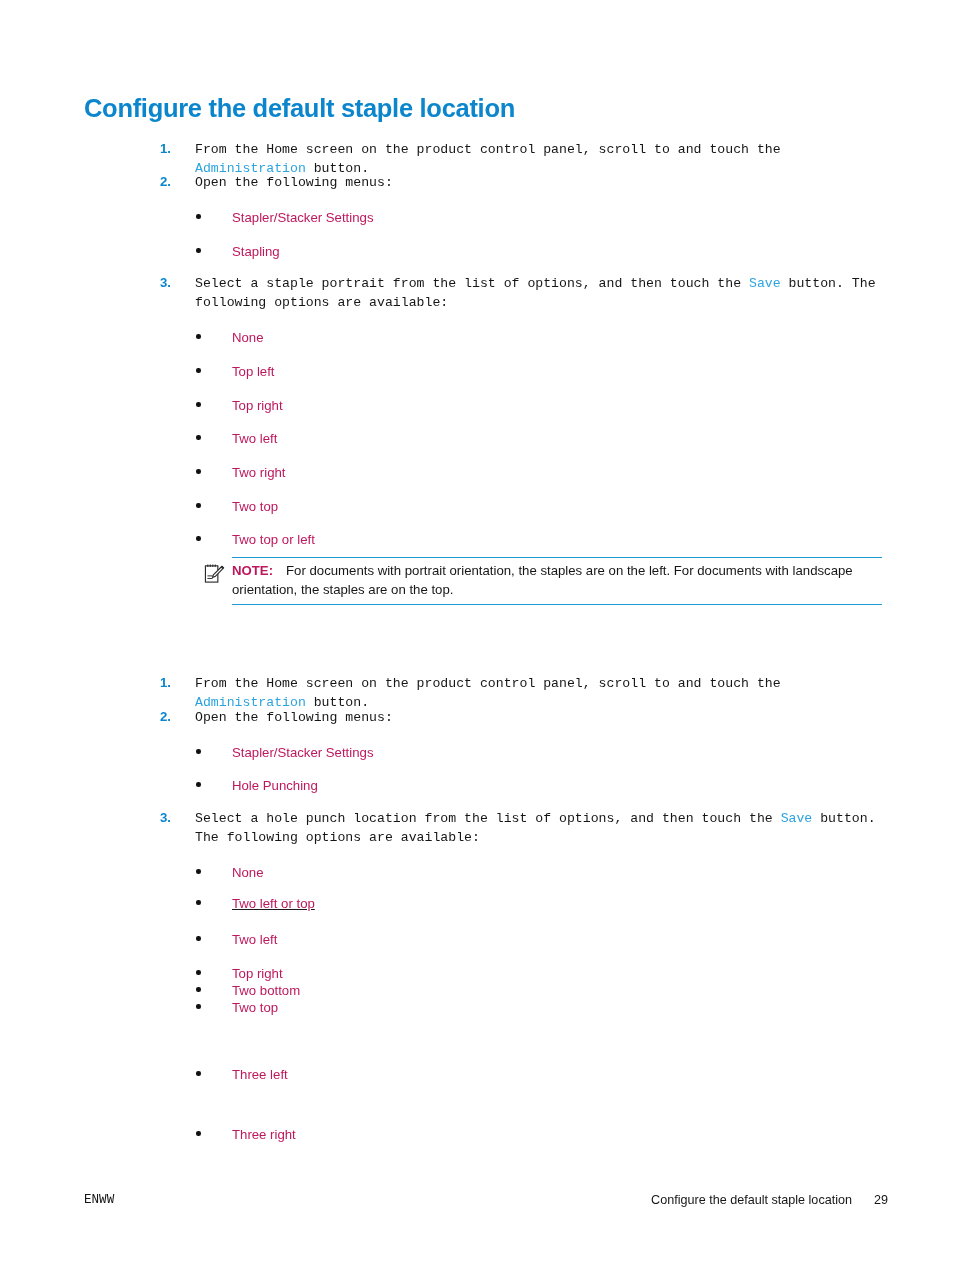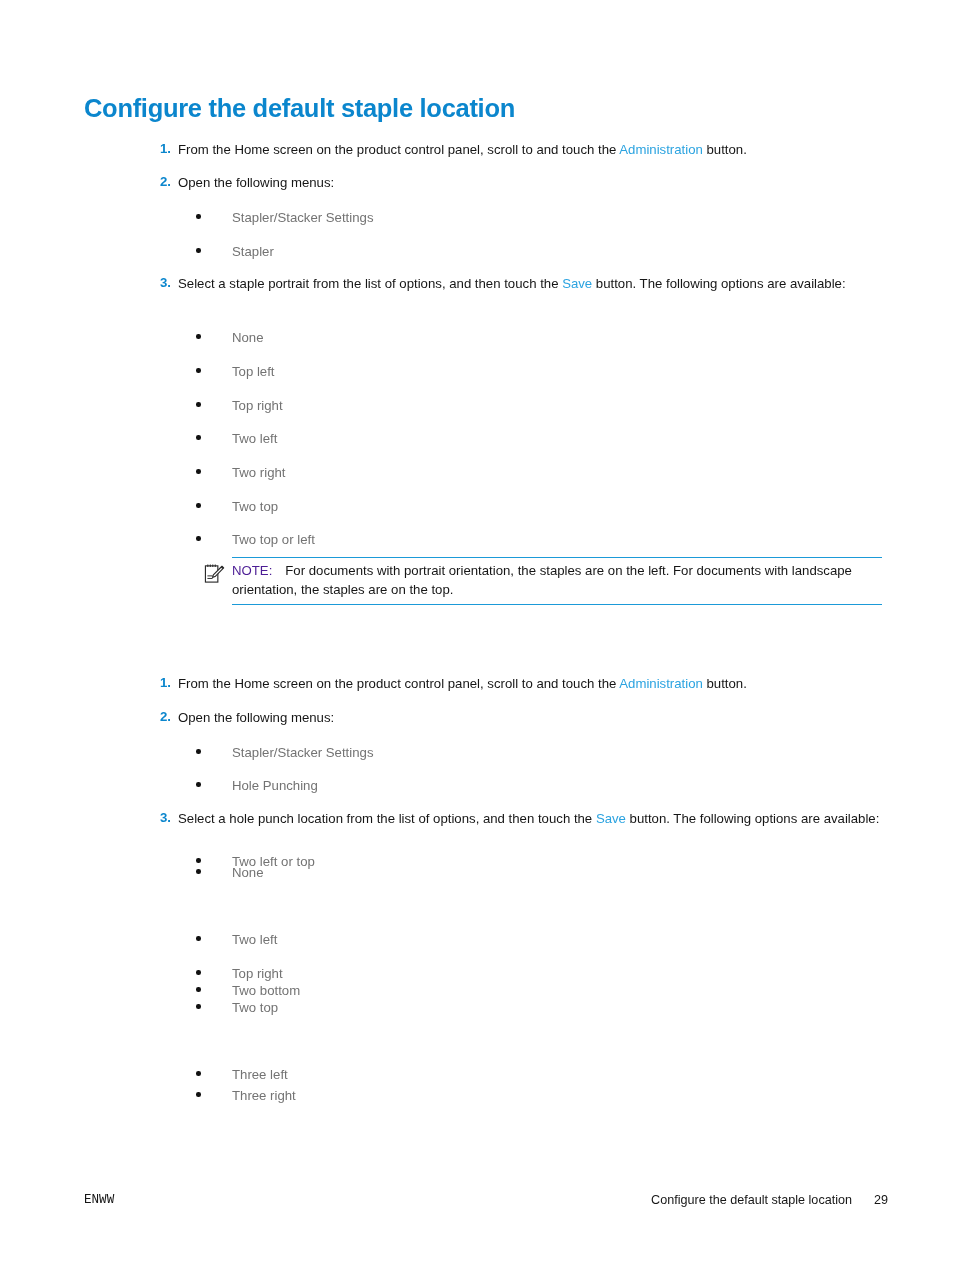--- a/index.html
+++ b/index.html
@@ -45,24 +45,25 @@
   .step-num {
     position: absolute;
     left: 0;
     top: 0;
     width: 22px;
     font-size: 13.2px;
     font-weight: bold;
     color: #0b86cd;
   }
   .step-text {
-    margin-left: 18px;
+    margin-left: 35px;
     font-size: 13.2px;
     line-height: 18.5px;
     color: #161616;
+    font-family: Liberation Mono, monospace;
   }
   .lnk {
     color: #2ba3e0;
   }
 
   
   .bullet {
     position: absolute;
     left: 196px;
   }
@@ -72,21 +73,21 @@
     top: 6px;
     width: 4.5px;
     height: 4.5px;
     border-radius: 50%;
     background: #111111;
   }
   .bullet .btext {
     margin-left: 36px;
     font-size: 13.2px;
     line-height: 16px;
-    color: #737373;
+    color: #be185d;
     white-space: nowrap;
   }
 
   
   .note {
     position: absolute;
     left: 204px;
     width: 678px;
   }
   .note .rule {
@@ -106,22 +107,22 @@
     height: 21px;
   }
   .note-body {
     margin-left: 28px;
     padding: 5px 0 6px 0;
     font-size: 13.2px;
     line-height: 18.5px;
     color: #161616;
   }
   .note-label {
-    color: #4c1d95;
-    font-weight: normal;
+    color: #be185d;
+    font-weight: bold;
   }
   .note-gap {
     display: inline-block;
     width: 13px;
   }
 
   
   .footer {
     position: absolute;
     left: 84px;
@@ -164,21 +165,21 @@
     <span class="step-num">2.</span>
     <div class="step-text"><span>Open the following menus:</span></div>
   </div>
 
   <div class="bullet" style="top:208px;">
     <span class="dot"></span>
     <span class="btext">Stapler/Stacker Settings</span>
   </div>
   <div class="bullet" style="top:242px;">
     <span class="dot"></span>
-    <span class="btext">Stapler</span>
+    <span class="btext">Stapling</span>
   </div>
 
   <div class="step" style="top:275px;">
     <span class="step-num">3.</span>
     <div class="step-text"><span>Select a staple portrait from the list of options, and then touch the </span><span class="lnk">Save</span><span> button. The following options are available:</span></div>
   </div>
 
   <div class="bullet" style="top:328px;">
     <span class="dot"></span>
     <span class="btext">None</span>
@@ -251,21 +252,21 @@
 
   <div class="step" style="top:810px;">
     <span class="step-num">3.</span>
     <div class="step-text"><span>Select a hole punch location from the list of options, and then touch the </span><span class="lnk">Save</span><span> button. The following options are available:</span></div>
   </div>
 
   <div class="bullet" style="top:863px;">
     <span class="dot"></span>
     <span class="btext">None</span>
   </div>
-  <div class="bullet" style="top:852px;">
+  <div class="bullet" style="top:894px;text-decoration:underline;">
     <span class="dot"></span>
     <span class="btext">Two left or top</span>
   </div>
   <div class="bullet" style="top:930px;">
     <span class="dot"></span>
     <span class="btext">Two left</span>
   </div>
   <div class="bullet" style="top:964px;">
     <span class="dot"></span>
     <span class="btext">Top right</span>
@@ -275,21 +276,21 @@
     <span class="btext">Two top</span>
   </div>
   <div class="bullet" style="top:981px;text-align:center;">
     <span class="dot"></span>
     <span class="btext">Two bottom</span>
   </div>
   <div class="bullet" style="top:1065px;">
     <span class="dot"></span>
     <span class="btext">Three left</span>
   </div>
-  <div class="bullet" style="top:1086px;">
+  <div class="bullet" style="top:1125px;">
     <span class="dot"></span>
     <span class="btext">Three right</span>
   </div>
 
   <div class="footer">
     <span class="left">ENWW</span>
     <span class="right">
       <span>Configure the default staple location</span><span class="pagenum">29</span>
     </span>
   </div>

